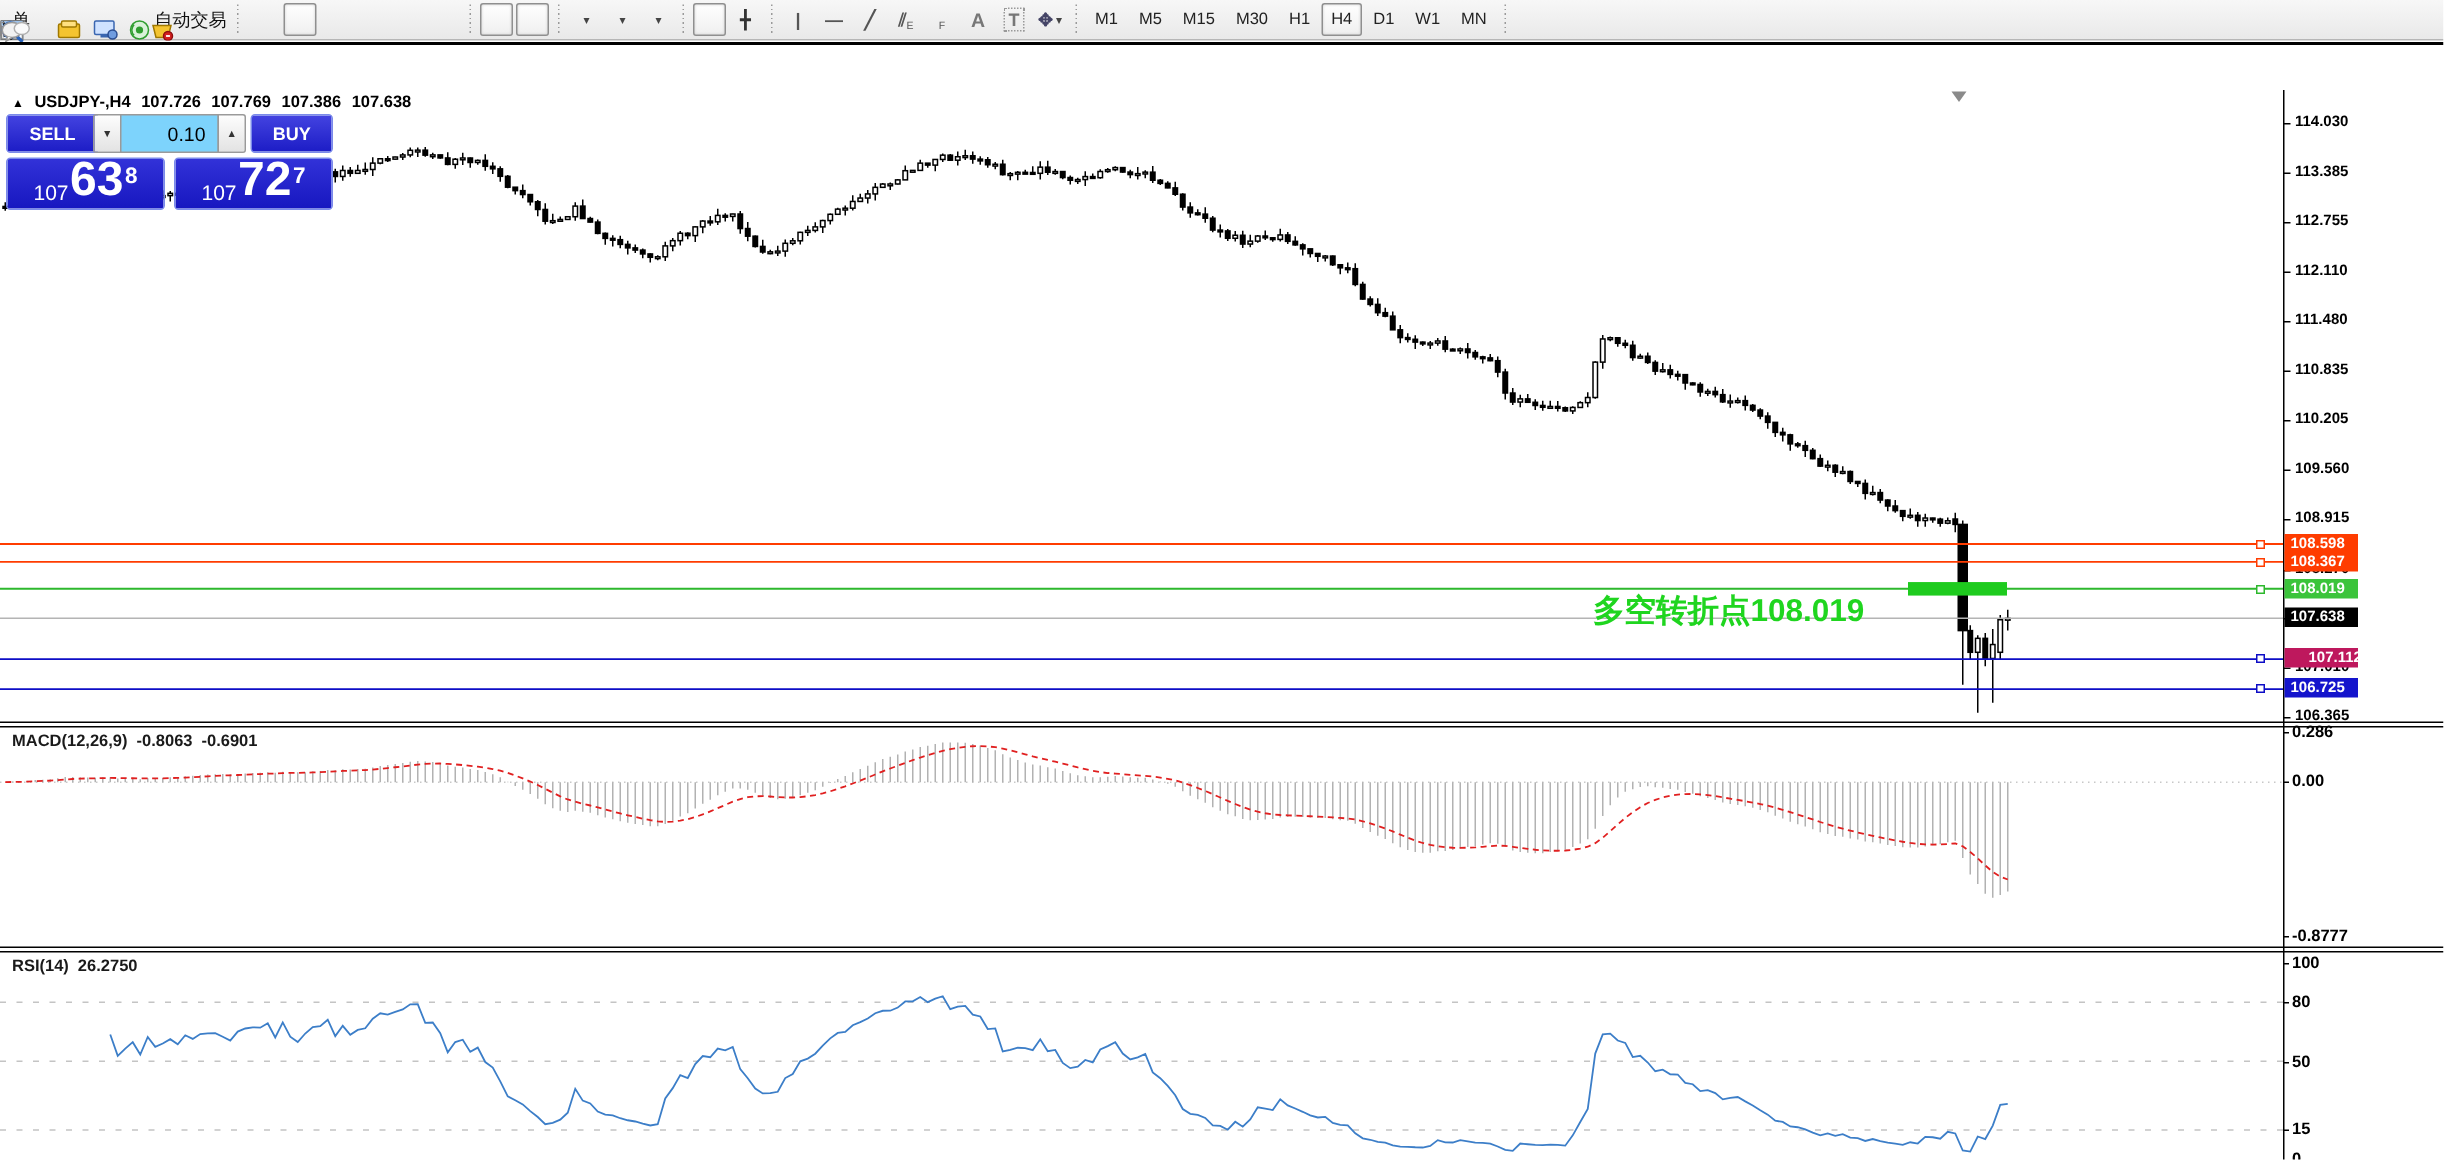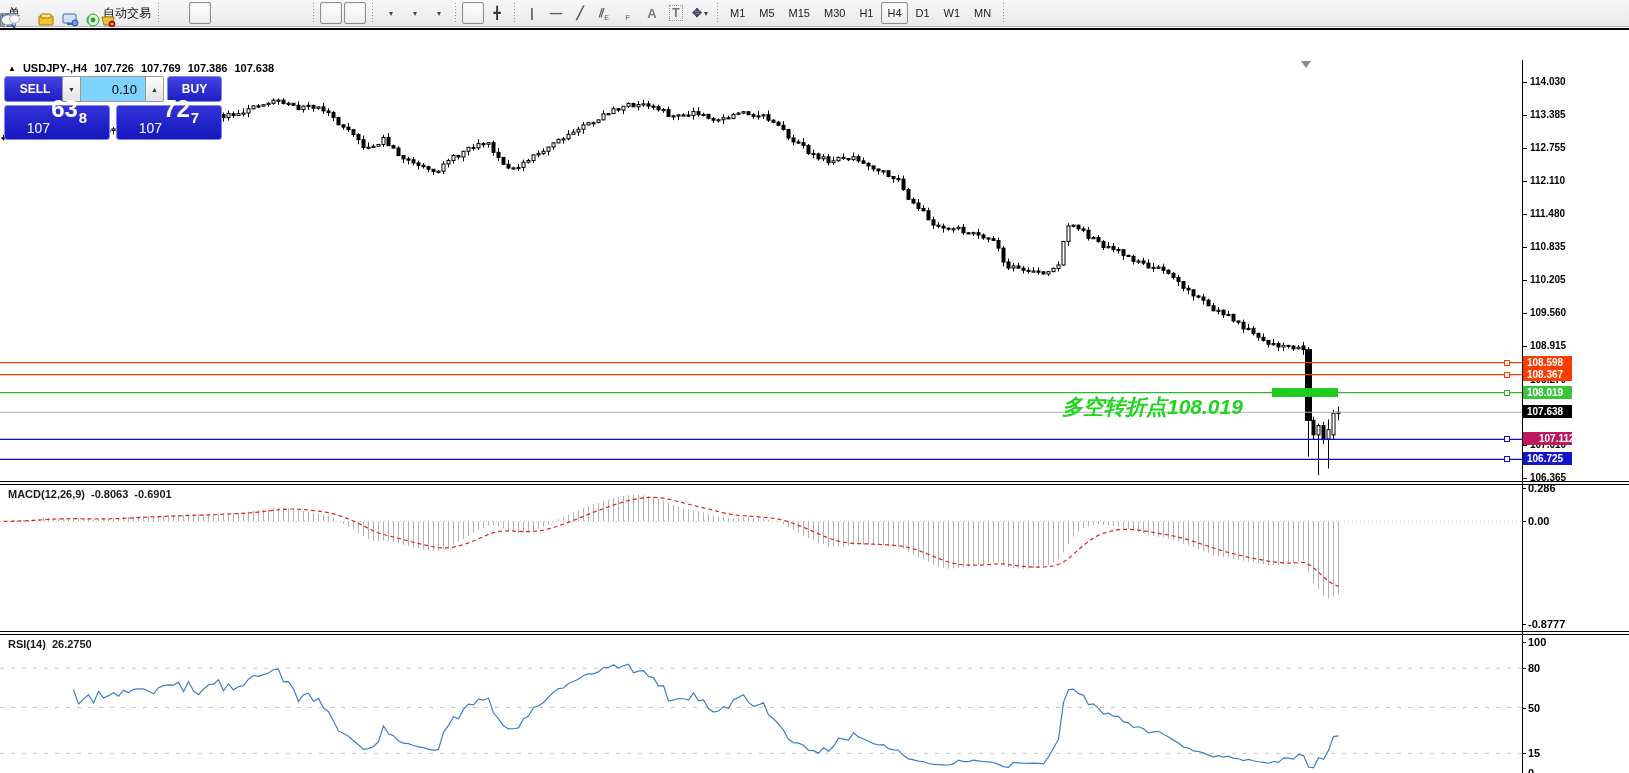--- a/index.html
+++ b/index.html
@@ -63,25 +63,25 @@
   .spin{position:absolute;top:0;height:26px;width:19px;background:linear-gradient(#fdfdfd,#e3e3e3);
     border:1px solid #9a9a9a;box-sizing:border-box;display:flex;align-items:center;justify-content:center;font-size:7px;color:#333;}
   #spin-dn{left:58px;border-radius:2px 0 0 2px;} #spin-up{left:141px;border-radius:0 2px 2px 0;}
   #vol-box{position:absolute;left:76px;top:0;width:66px;height:26px;background:#7dd3fc;border:1px solid #9a9a9a;
     box-sizing:border-box;font-size:13px;color:#000;display:flex;align-items:center;justify-content:flex-end;padding-right:8px;}
   .pricebox{position:absolute;top:29px;width:106px;height:35px;border:1px solid #7b8bea;border-radius:3px;
     background:linear-gradient(#3232d8,#1717c0);color:#fff;display:flex;align-items:flex-end;justify-content:center;
     box-sizing:border-box;padding-bottom:1px;}
   #sell-price{left:0;} #buy-price{left:112px;}
   .p-small{font-size:14px;line-height:1;margin-bottom:3px;}
-  .p-big{font-size:24px;font-weight:bold;line-height:0.95;margin:17px 1px;}
+  .p-big{font-size:32px;font-weight:bold;line-height:0.95;margin:4px 1px;}
   .p-sup{font-size:15px;font-weight:bold;margin-bottom:12px;}
 
   
-  #annotation{position:absolute;font-size:21px;font-weight:bold;white-space:nowrap;font-style:italic;}
+  #annotation{position:absolute;font-size:21px;font-weight:bold;white-space:nowrap;}
 
   #shift-marker{position:absolute;left:1301px;top:31px;width:0;height:0;
     border-left:5px solid transparent;border-right:5px solid transparent;border-top:7px solid #8a8a8a;}
 
   
   .mini-svg{display:block;}
 </style>
 </head>
 <body>
 

